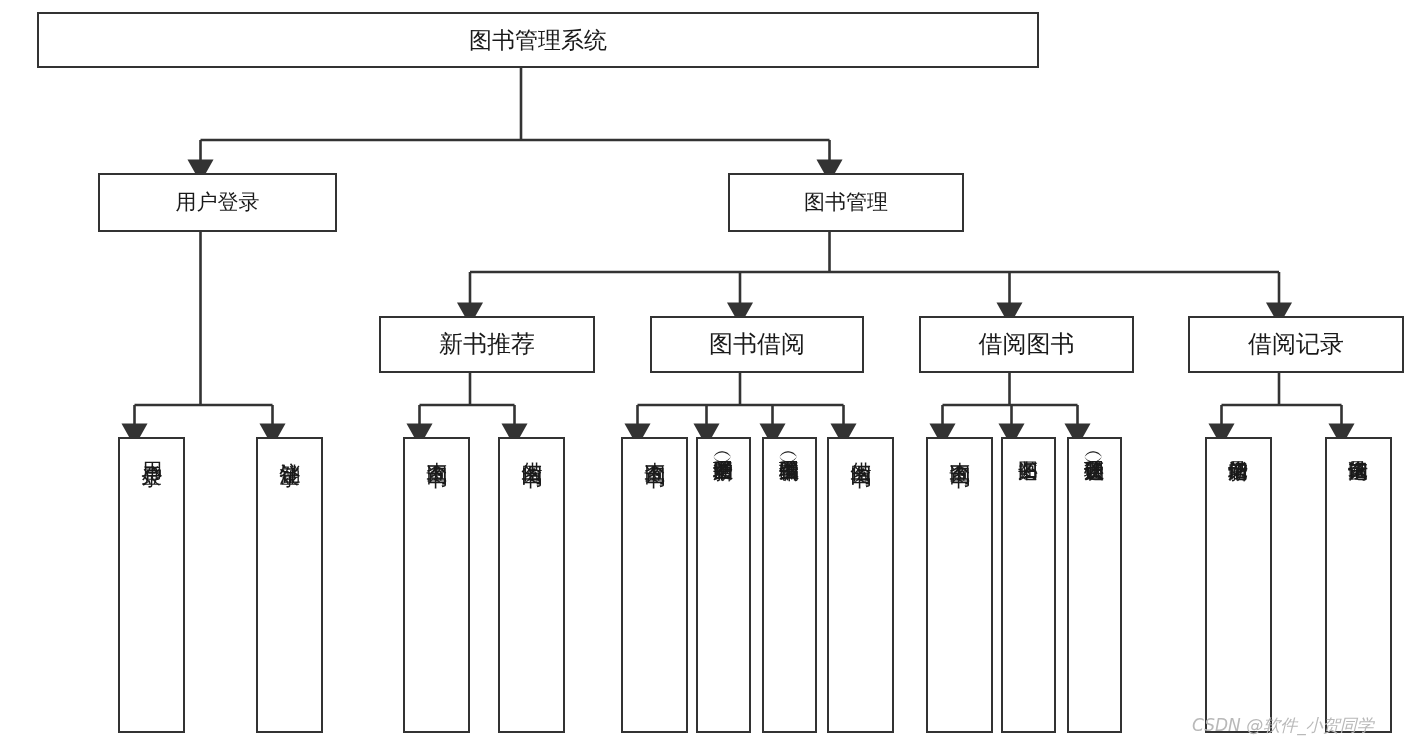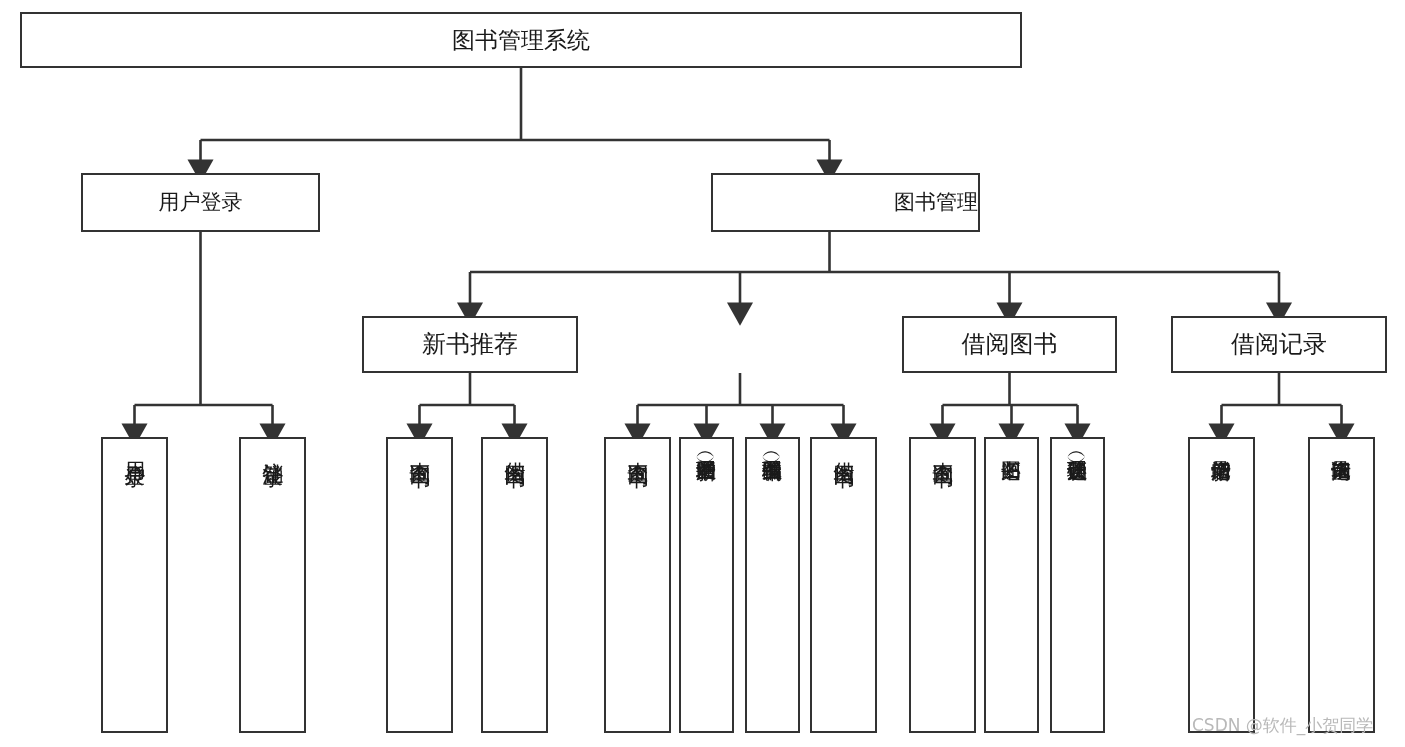--- a/index.html
+++ b/index.html
@@ -28,20 +28,21 @@
   }
   .node {
     position: absolute;
     box-sizing: border-box;
     background: #ffffff;
     border: 2.5px solid #333333;
     display: flex;
     align-items: center;
     justify-content: center;
     z-index: 2;
+    margin-left: 17px;
   }
   .node .label {
     color: #1a1a1a;
     line-height: 1.16;
     text-align: center;
     white-space: nowrap;
   }
   .node-root .label   { font-size: 23px; }
   .node-l1 .label     { font-size: 21px; }
   .node-l2 .label     { font-size: 24px; }
@@ -121,26 +122,29 @@
       </g>
   </svg>
 
   <div class="node node-root" style="left:20px; top:12px; width:1002px; height:56px;">
     <span class="label">图书管理系统</span>
   </div>
 
   <div class="node node-l1" style="left:81px; top:173px; width:239px; height:59px;">
     <span class="label">用户登录</span>
   </div>
-  <div class="node node-l1" style="left:711px; top:173px; width:269px; height:59px;justify-content:flex-end;">
+  <div class="node node-l1" style="left:711px; top:173px; width:236px; height:59px;">
     <span class="label">图书管理</span>
   </div>
 
   <div class="node node-l2" style="left:362px; top:316px; width:216px; height:57px;">
     <span class="label">新书推荐</span>
+  </div>
+  <div class="node node-l2" style="left:633px; top:316px; width:214px; height:57px;">
+    <span class="label">图书借阅</span>
   </div>
   <div class="node node-l2" style="left:902px; top:316px; width:215px; height:57px;">
     <span class="label">借阅图书</span>
   </div>
   <div class="node node-l2" style="left:1171px; top:316px; width:216px; height:57px;justify-content:center;">
     <span class="label">借阅记录</span>
   </div>
 
   <div class="node node-leaf" style="left:101px; top:437px; width:67px; height:296px;">
     <span class="label">用户登录</span>
@@ -179,15 +183,15 @@
     <span class="label">确认归还（管理员）</span>
   </div>
 
   <div class="node node-leaf tall" style="left:1188px; top:437px; width:67px; height:296px;">
     <span class="label">新增借阅记录</span>
   </div>
   <div class="node node-leaf tall" style="left:1308px; top:437px; width:67px; height:296px;">
     <span class="label">查询借阅记录</span>
   </div>
 
-  <div class="watermark" style="left:1192px; top:714px;">CSDN @软件_小贺同学</div>
+  <div class="watermark" style="left:1192px; top:714px;font-style:italic;">CSDN @软件_小贺同学</div>
 
 </div>
 
 </body></html>

